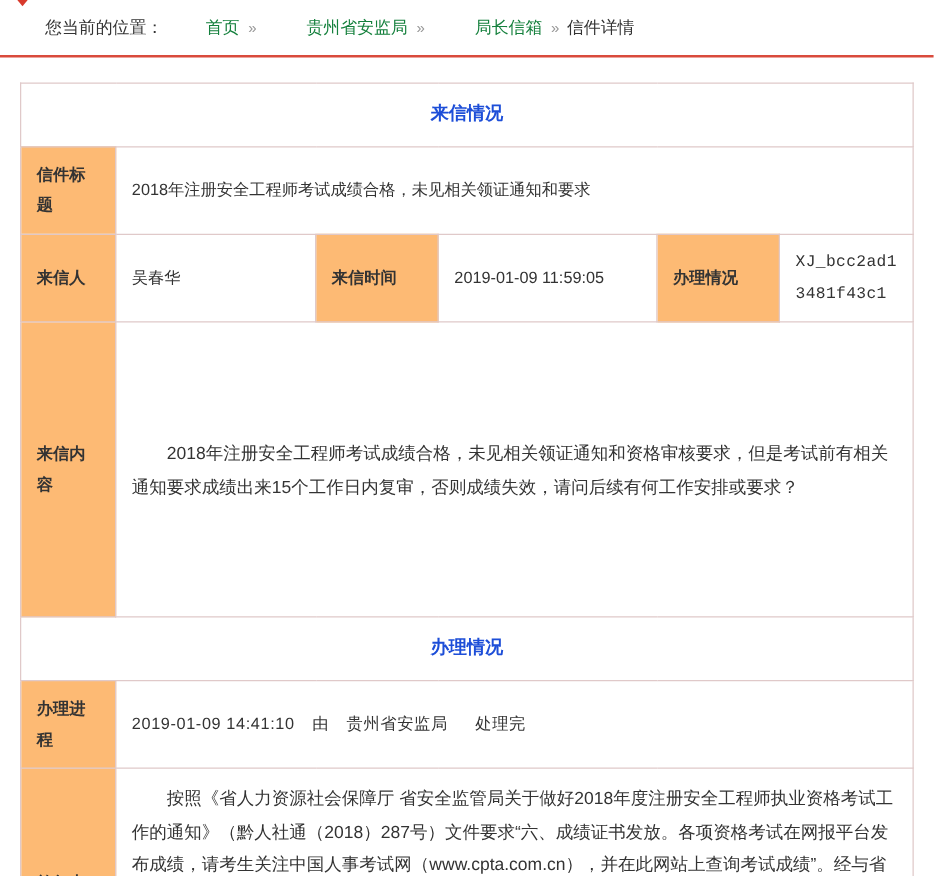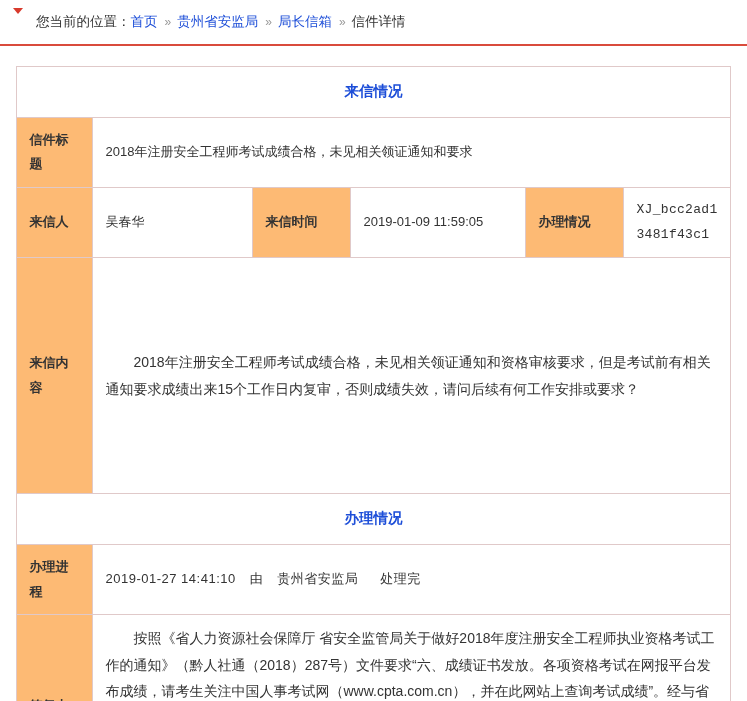--- a/index.html
+++ b/index.html
@@ -15,21 +15,20 @@
     color: #000000;
   }
   .page {
     width: 747px;
     position: relative;
   }
 
   
   .breadcrumb-bar {
     display: flex;
-    align-items: center;
     height: 46px;
     padding: 0 10px 0 8px;
     border-bottom: 2px solid #d94b3c;
     box-sizing: border-box;
   }
   .loc-icon {
     width: 20px;
     height: 26px;
     margin-right: 8px;
     position: relative;
@@ -66,22 +65,23 @@
   .crumbs {
     display: flex;
     align-items: center;
     font-size: 13.5px;
     color: #333333;
   }
   .crumb-label {
     color: #333333;
   }
   .crumb-link {
-    color: #1d4ed8;
+    color: #15803d;
     text-decoration: none;
+    margin-left: 34px;
   }
   .crumb-sep {
     color: #999999;
     margin: 0 7px;
     font-size: 12px;
     letter-spacing: -1px;
   }
 
   
   .letter-table {
@@ -207,21 +207,21 @@
         <td class="content-cell" colspan="5">
           <p>2018年注册安全工程师考试成绩合格，未见相关领证通知和资格审核要求，但是考试前有相关通知要求成绩出来15个工作日内复审，否则成绩失效，请问后续有何工作安排或要求？</p>
         </td>
       </tr>
       <tr class="section-title">
         <td colspan="6">办理情况</td>
       </tr>
       <tr class="progress-row">
         <td class="lbl">办理进程</td>
         <td class="val" colspan="5">
-          <span>2019-01-27  14:41:10</span><span class="gap-sm"></span><span>由</span><span class="gap-sm"></span><span>贵州省安监局</span><span class="gap"></span><span>处理完</span>
+          <span>2019-01-09  14:41:10</span><span class="gap-sm"></span><span>由</span><span class="gap-sm"></span><span>贵州省安监局</span><span class="gap"></span><span>处理完</span>
         </td>
       </tr>
       <tr>
         <td class="lbl label-mid reply-cell">答复内容</td>
         <td class="content-cell" colspan="5">
           <p>按照《省人力资源社会保障厅 省安全监管局关于做好2018年度注册安全工程师执业资格考试工作的通知》（黔人社通（2018）287号）文件要求“六、成绩证书发放。各项资格考试在网报平台发布成绩，请考生关注中国人事考试网（www.cpta.com.cn），并在此网站上查询考试成绩”。经与省人力资源和社会保障厅考试院对接，定于2019年1月7日起的15个工作日内开展资格复查，请你在规定的期限内提交本人身份证、毕业证原件及两证复印件、《2018年注册安全工程师执业资格考试报名表》参加资格复查。复查地点：贵州省安全技术培训中心（贵阳市北京路194号京瑞宾馆副楼402室）。联系人：李晓雨 谌潮 联系电话：0851-86891404。</p>
         </td>
       </tr>
     </tbody>
   </table>

